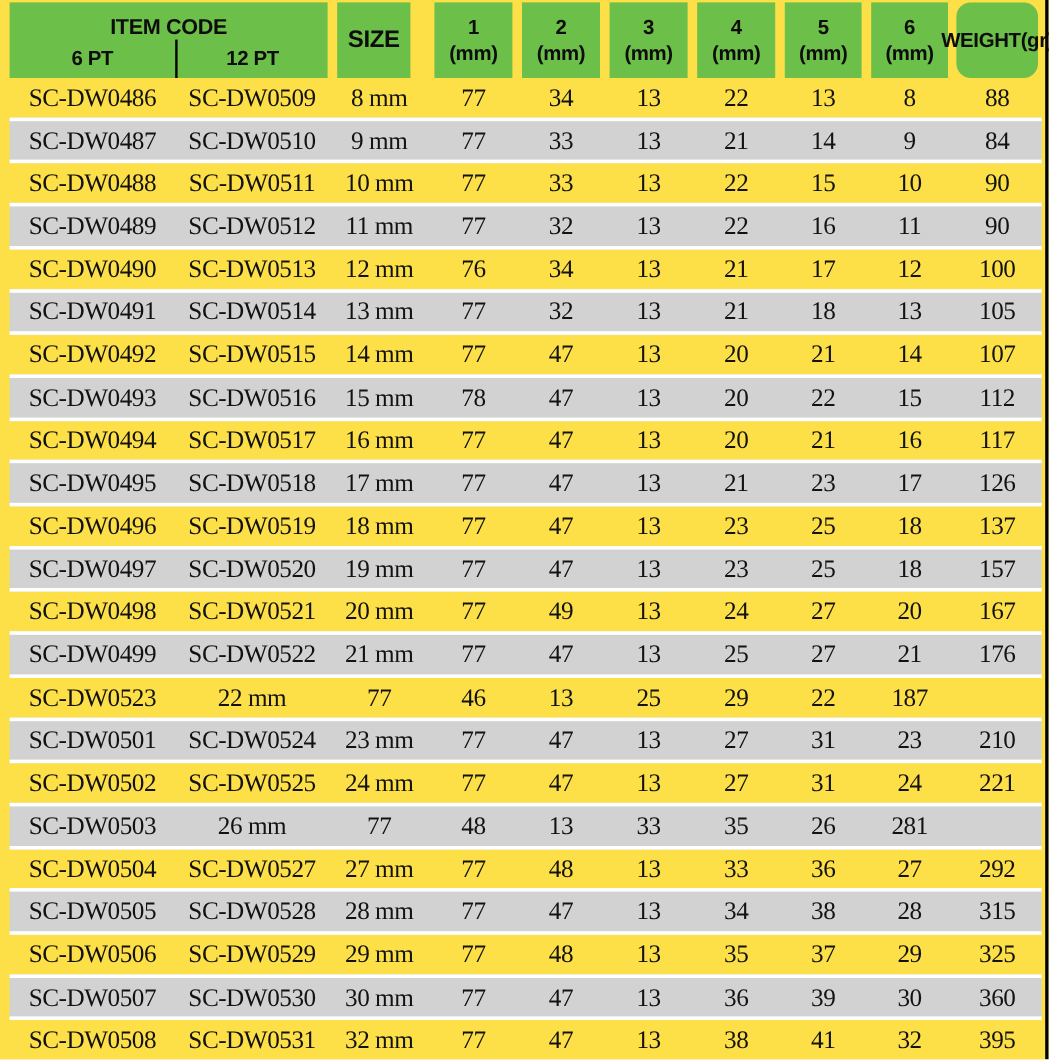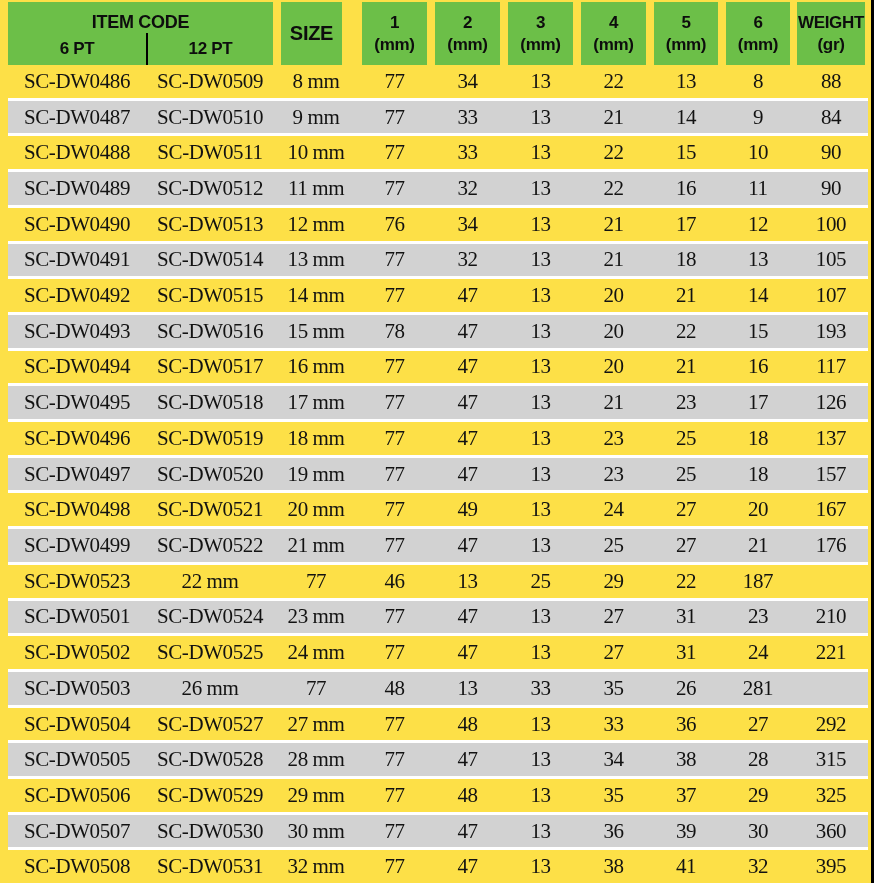--- a/index.html
+++ b/index.html
@@ -59,22 +59,22 @@
     font-size:20px;
   }
   .h-dim {
     margin:0 4px;
     display:flex; flex-direction:column; align-items:center; justify-content:center;
     font-size:17px; line-height:1.25;
   }
   .h-weight {
     grid-column:10;
     margin:0 3px;
-    display:flex; flex-direction:column; align-items:center; justify-content:center;
-    font-size:17px; line-height:1.25;
+    display:flex; align-items:center; justify-content:center;
+    font-size:17px; line-height:1.25;border-radius:12px;
   }
   
   .tbody {
     width:860px; height:818px;
     margin-left:8px;
     display:flex; flex-direction:column;font-family:Liberation Serif, serif;
   }
   .trow {
     flex:1;
     box-sizing:border-box;
@@ -228,21 +228,21 @@
       <div class="trow cols">
         <div class="tcell">SC-DW0493</div>
         <div class="tcell">SC-DW0516</div>
         <div class="tcell">15 mm</div>
         <div class="tcell">78</div>
         <div class="tcell">47</div>
         <div class="tcell">13</div>
         <div class="tcell">20</div>
         <div class="tcell">22</div>
         <div class="tcell">15</div>
-        <div class="tcell">193</div>
+        <div class="tcell">112</div>
       </div>
       <div class="trow cols">
         <div class="tcell">SC-DW0494</div>
         <div class="tcell">SC-DW0517</div>
         <div class="tcell">16 mm</div>
         <div class="tcell">77</div>
         <div class="tcell">47</div>
         <div class="tcell">13</div>
         <div class="tcell">20</div>
         <div class="tcell">21</div>

